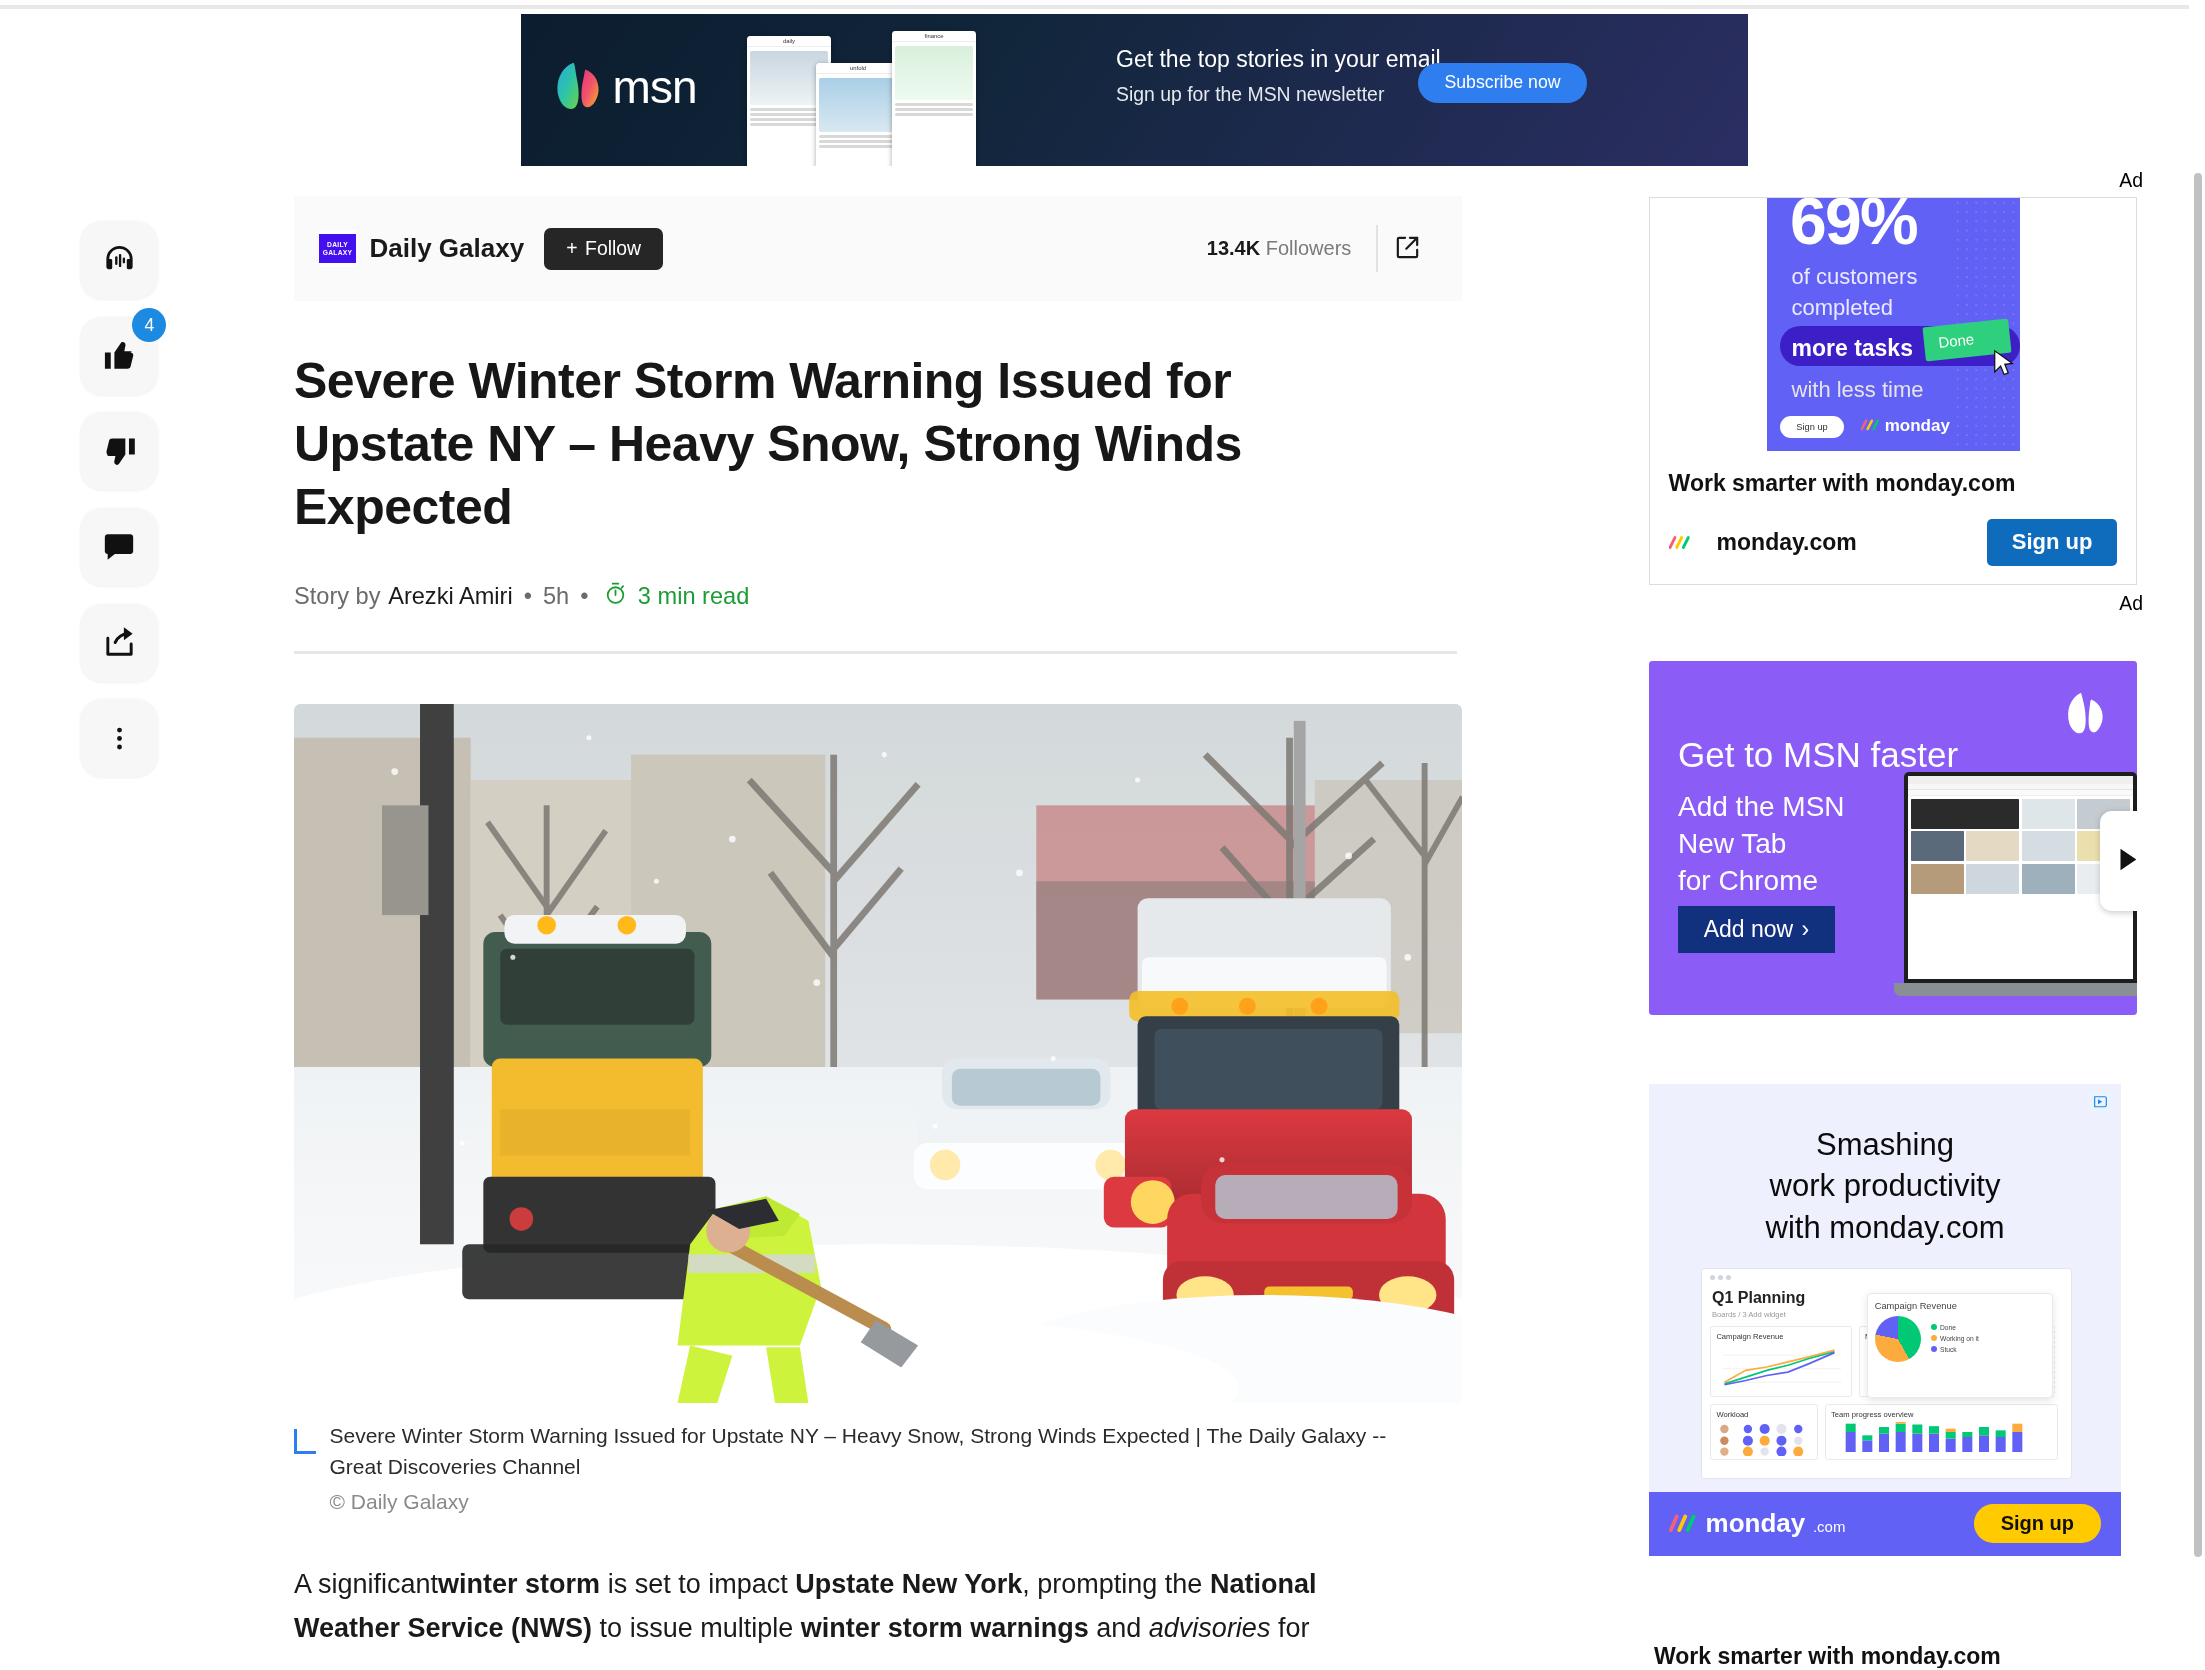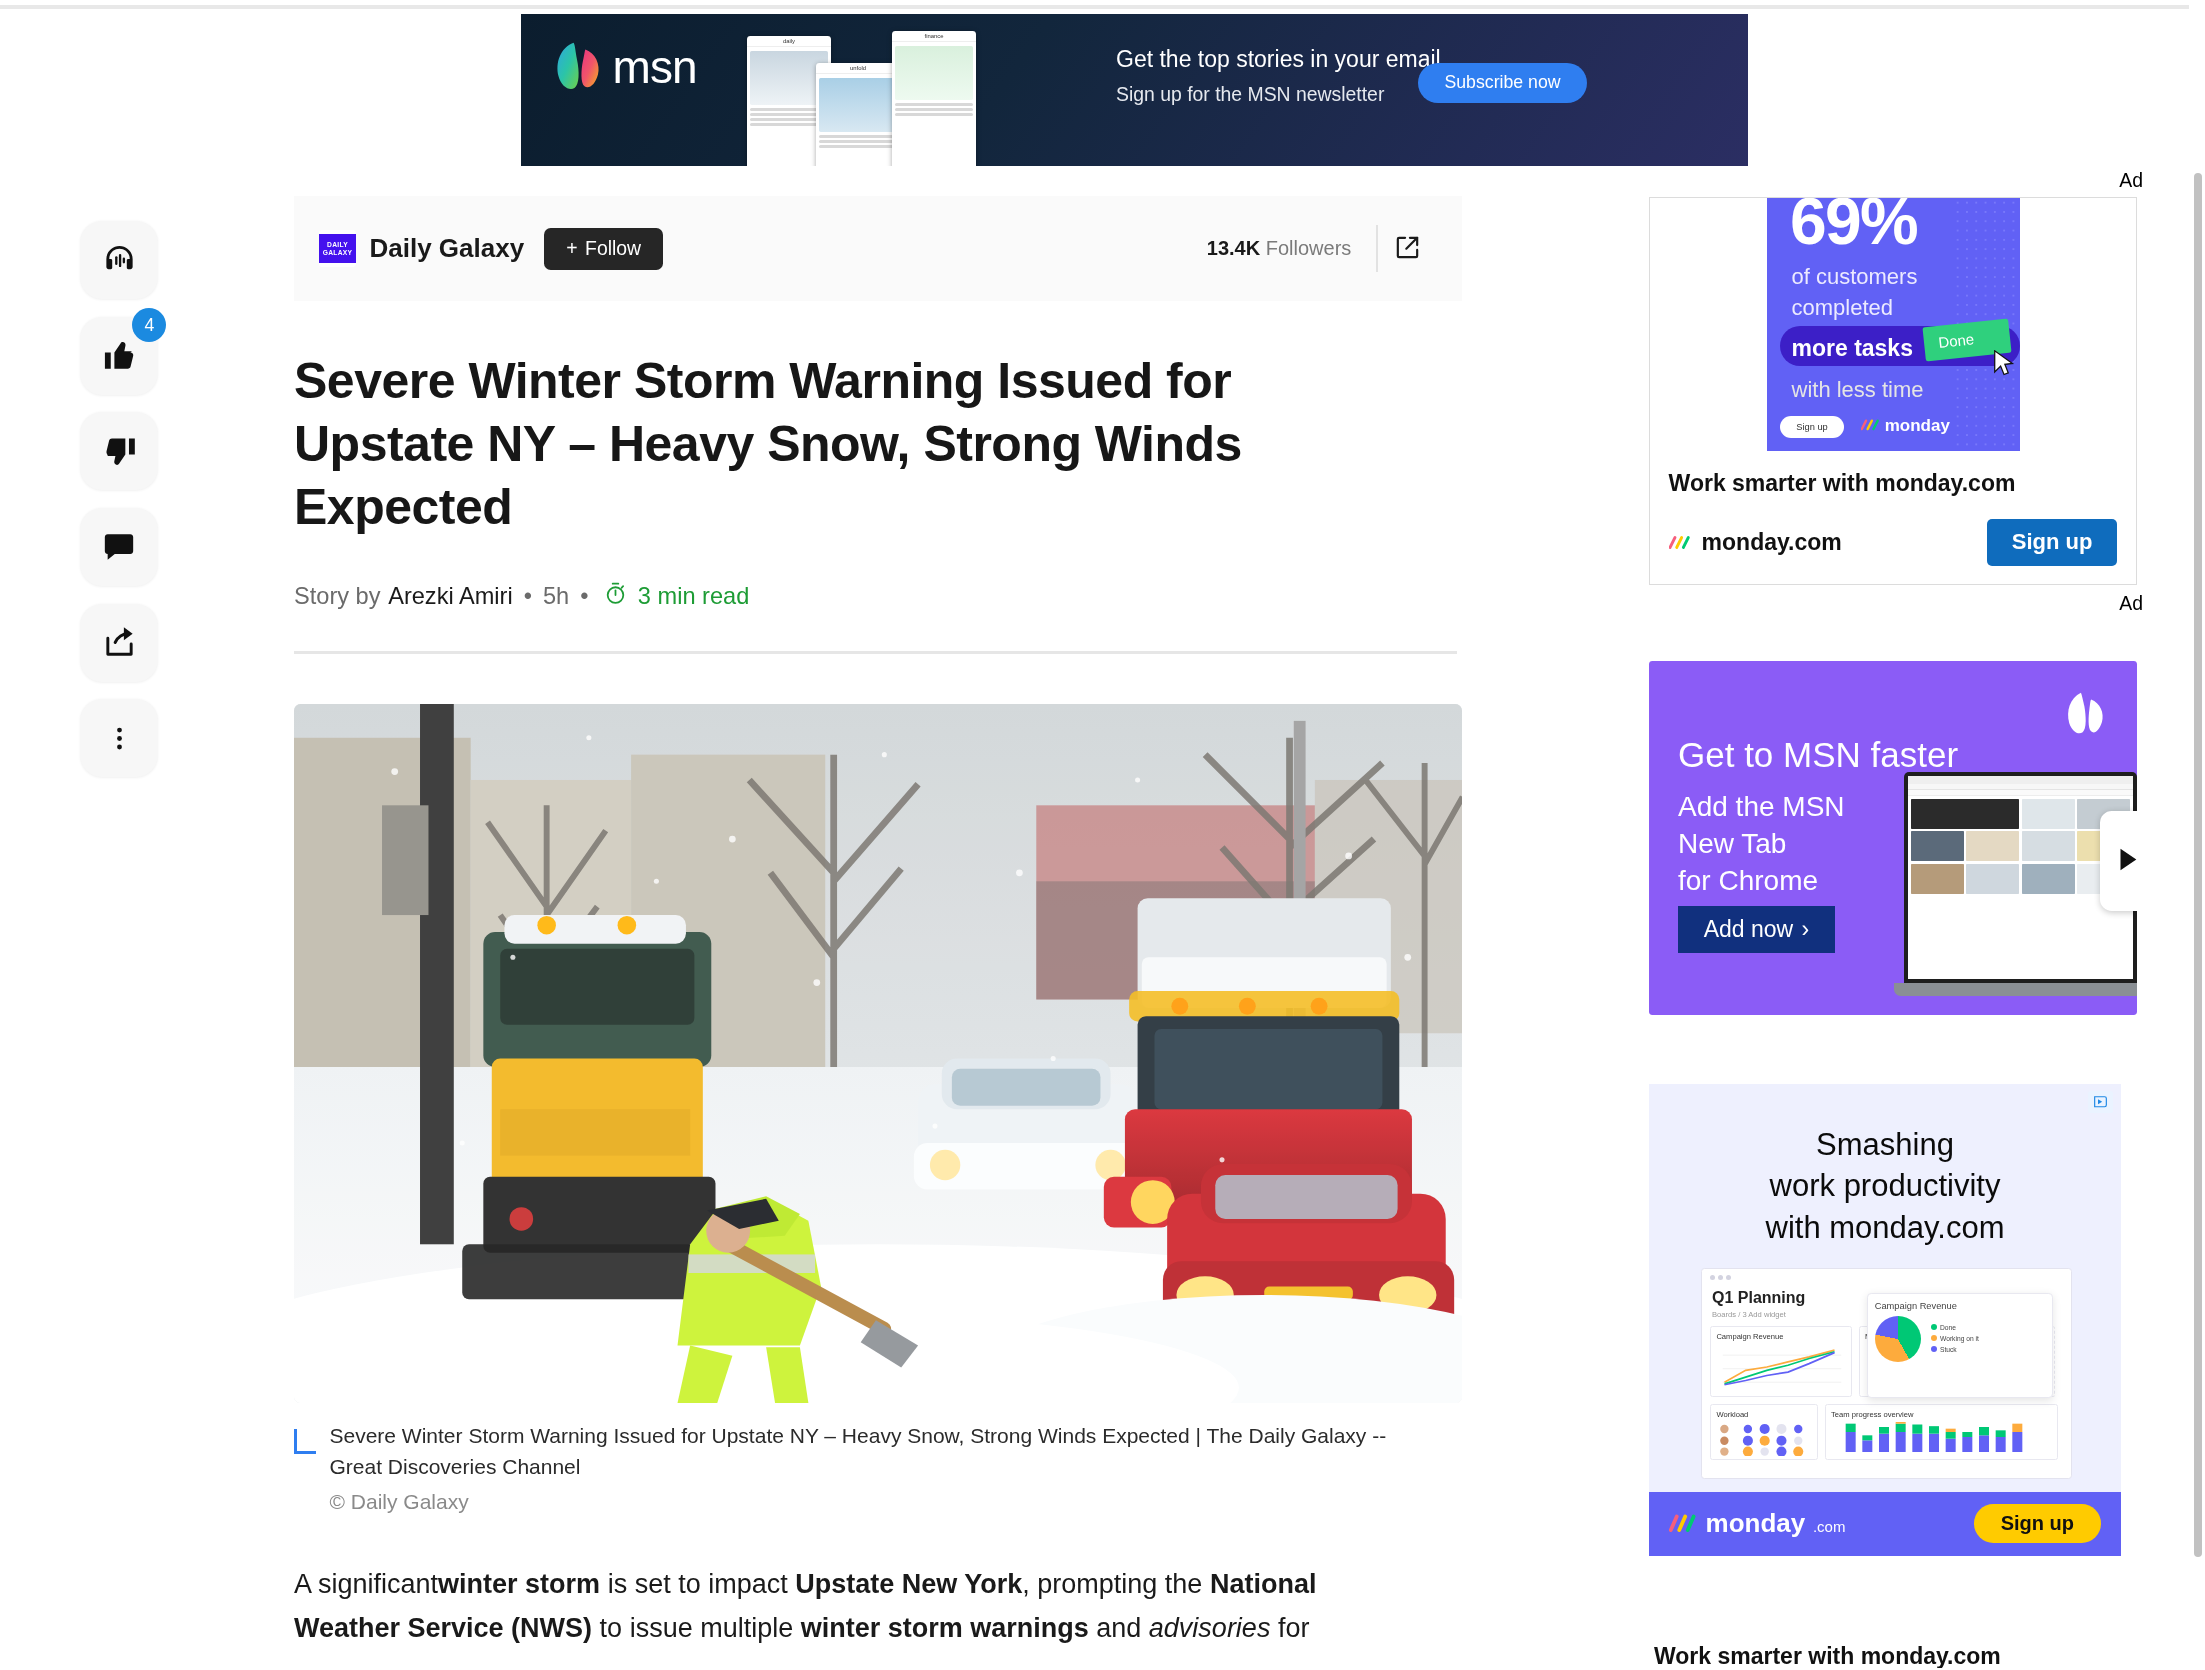--- a/index.html
+++ b/index.html
@@ -16,21 +16,21 @@
     position:absolute; left:0; top:5px; width:2189px; height:4.2px;
     background:#e8e8e8;
   }
 
   
   .top-ad {
     position:absolute; left:521px; top:13.5px; width:1227px; height:152px;
     background: linear-gradient(125deg,#0b1d2e 0%, #12263c 40%, #2b2e63 100%);
     overflow:hidden;
   }
-  .msn-logo-wrap { position:absolute; left:34px; top:27px; display:flex; align-items:center; gap:8.4px; }
+  .msn-logo-wrap { position:absolute; left:34px; top:47px; display:flex; align-items:center; gap:8.4px; }
   .msn-butterfly { width:49px; height:52px; position:relative; }
   .msn-text { color:#fff; font-size:46px; font-weight:400; letter-spacing:-0.8px; line-height:1; }
   .phones { position:absolute; left:226px; top:0; width:354px; height:152px; }
   .phone { position:absolute; background:#fff; border-radius:3.4px; box-shadow:0 1.7px 5px rgba(0,0,0,.35); overflow:hidden;}
   .ph1 { left:0; top:22px; width:84px; height:135px; }
   .ph2 { left:69px; top:49px; width:84px; height:127px; }
   .ph3 { left:145px; top:17px; width:84px; height:139px; }
   .ph-head { height:11.8px; display:flex; align-items:center; justify-content:center; font-size:5.9px; color:#333; border-bottom:0.8px solid #eee;}
   .ph-img { margin:3.4px; height:54px; border-radius:1.7px;}
   .ph-lines { margin:3.4px; }
@@ -142,21 +142,21 @@
   .m-done span { position:absolute; left:14.3px; top:7.6px; font-size:15px; color:#fff; }
   .m-cursor { position:absolute; left:226px; top:152px; }
   .m-l4 { position:absolute; left:25px; top:179px; font-size:22px; color:#e5e5e5;}
   .m-signup { position:absolute; left:13.5px; top:218px; width:64px; height:22px; background:#fff; border-radius:11px; font-size:9.3px; color:#333; display:flex; align-items:center; justify-content:center;}
   .m-brand { position:absolute; left:94px; top:218px; display:flex; align-items:center; gap:4.2px; color:#fff; font-size:17px; font-weight:700;}
   .m-dots { position:absolute; right:0; top:0; width:67px; height:253px;
     background-image: radial-gradient(#8b8bff 1px, transparent 1px);
     background-size: 9.3px 9.3px; opacity:.55;}
 
   .ad-title { font-size:23px; font-weight:700; color:#111; padding:18.6px 18.6px 0 18.6px; }
-  .ad-foot { display:flex; align-items:center; padding:22px 18.6px 18.6px 18.6px; }
+  .ad-foot { display:flex; align-items:center; padding:22px 18.6px 18.6px 18.6px;gap:15px; }
   .ad-domain { font-size:23px; font-weight:700; color:#111; margin-left:11px; }
   .ad-cta {
     margin-left:auto; height:47px; padding:0 25px; background:#0f6cbd; color:#fff;
     border:none; border-radius:5px; font-size:22px; font-family:inherit; cursor:pointer; font-weight:700;
   }
   .m-logo-mini { width:22px; height:15px; position:relative; flex:none; }
 
   
   .msnfast {
     position:relative; margin-top:46px; width:488px; height:354px;

